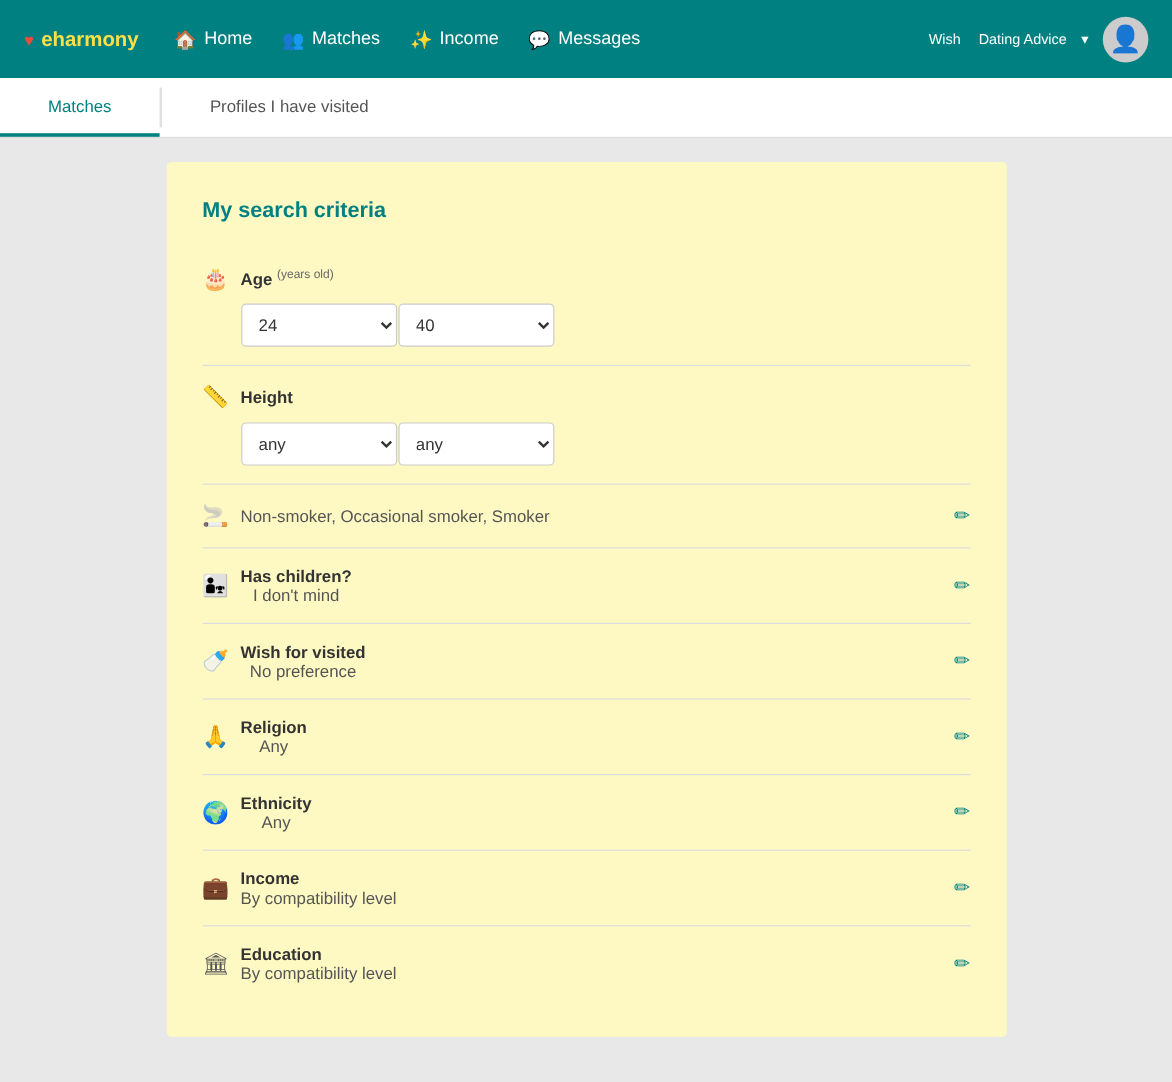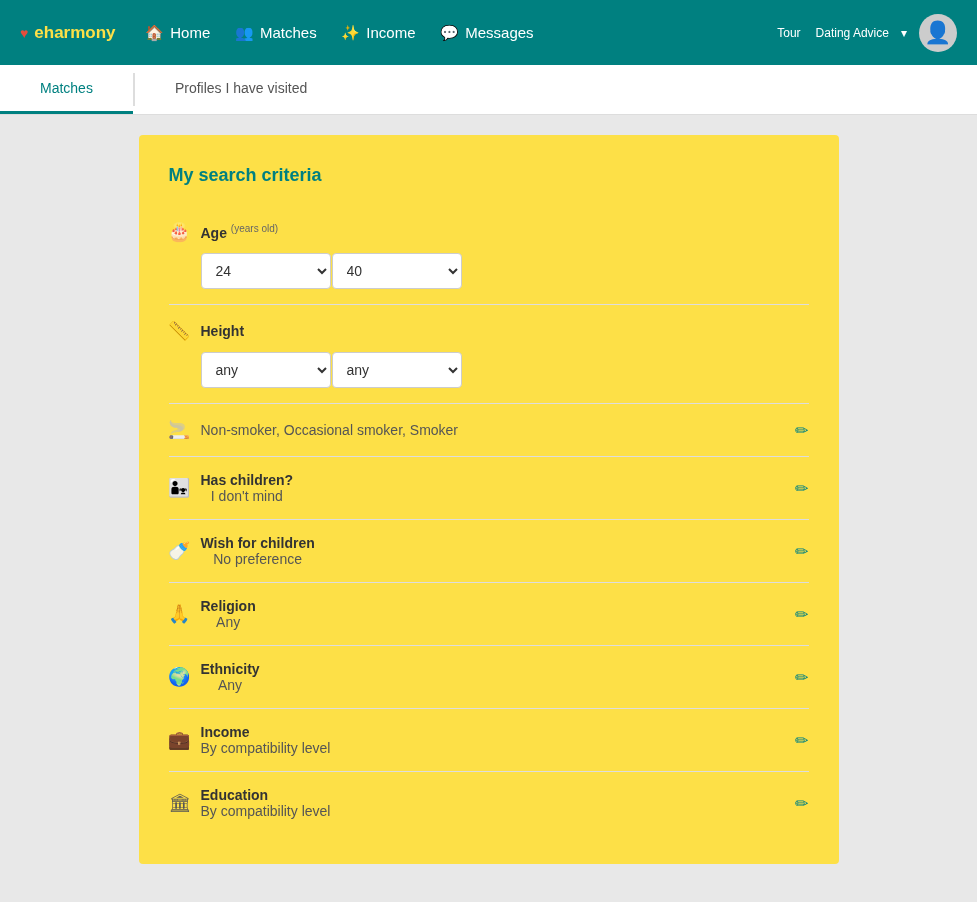--- a/index.html
+++ b/index.html
@@ -43,21 +43,21 @@
     }
     .tab.active {
       color: #008080;
       border-bottom: 3px solid #008080;
     }
     .tab-divider { width: 1px; background: #ddd; margin: 8px 0; }
 
     
     .main { padding: 20px; display: flex; justify-content: center; }
     .card {
-      background: #fde047;
+      background: #fef9c3;
       width: 700px;
       padding: 30px;
       border-radius: 4px;
     }
     .card-title {
       color: #008080;
       font-size: 18px;
       font-weight: bold;
       margin-bottom: 20px;
     }
@@ -120,21 +120,21 @@
         <span>Income</span>
       </a>
       <a class="nav-item">
         <span>💬</span>
         <span>Messages</span>
       </a>
     </nav>
   </div>
   <div class="header-right">
     <div class="header-links">
-      <a class="header-link">Tour</a>
+      <a class="header-link">Wish</a>
       <a class="header-link">Dating Advice</a>
     </div>
     <span class="dropdown-arrow">▾</span>
     <div class="avatar">
       <span class="avatar-icon">👤</span>
     </div>
   </div>
 </header>
 
 <div class="tabs">
@@ -225,21 +225,21 @@
         </div>
         <span class="edit-icon">✏</span>
       </div>
     </div>
 
     <div class="section">
       <div class="section-row">
         <div style="display:flex;align-items:center;gap:10px;">
           <span class="section-icon">🍼</span>
           <div>
-            <div class="section-title">Wish for children</div>
+            <div class="section-title">Wish for visited</div>
             <div class="section-value" style="margin-left:0">No preference</div>
           </div>
         </div>
         <span class="edit-icon">✏</span>
       </div>
     </div>
 
     <div class="section">
       <div class="section-row">
         <div style="display:flex;align-items:center;gap:10px;">

